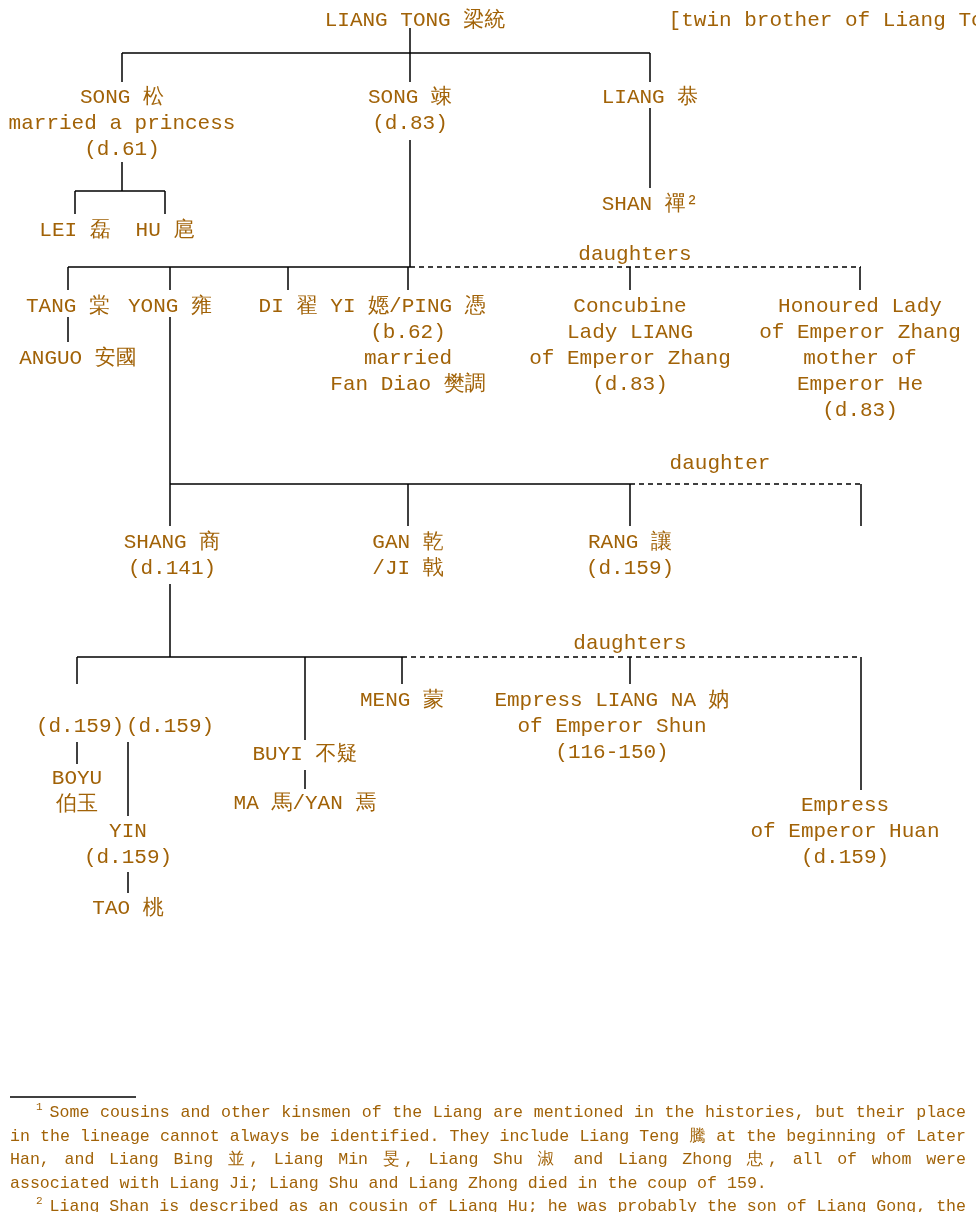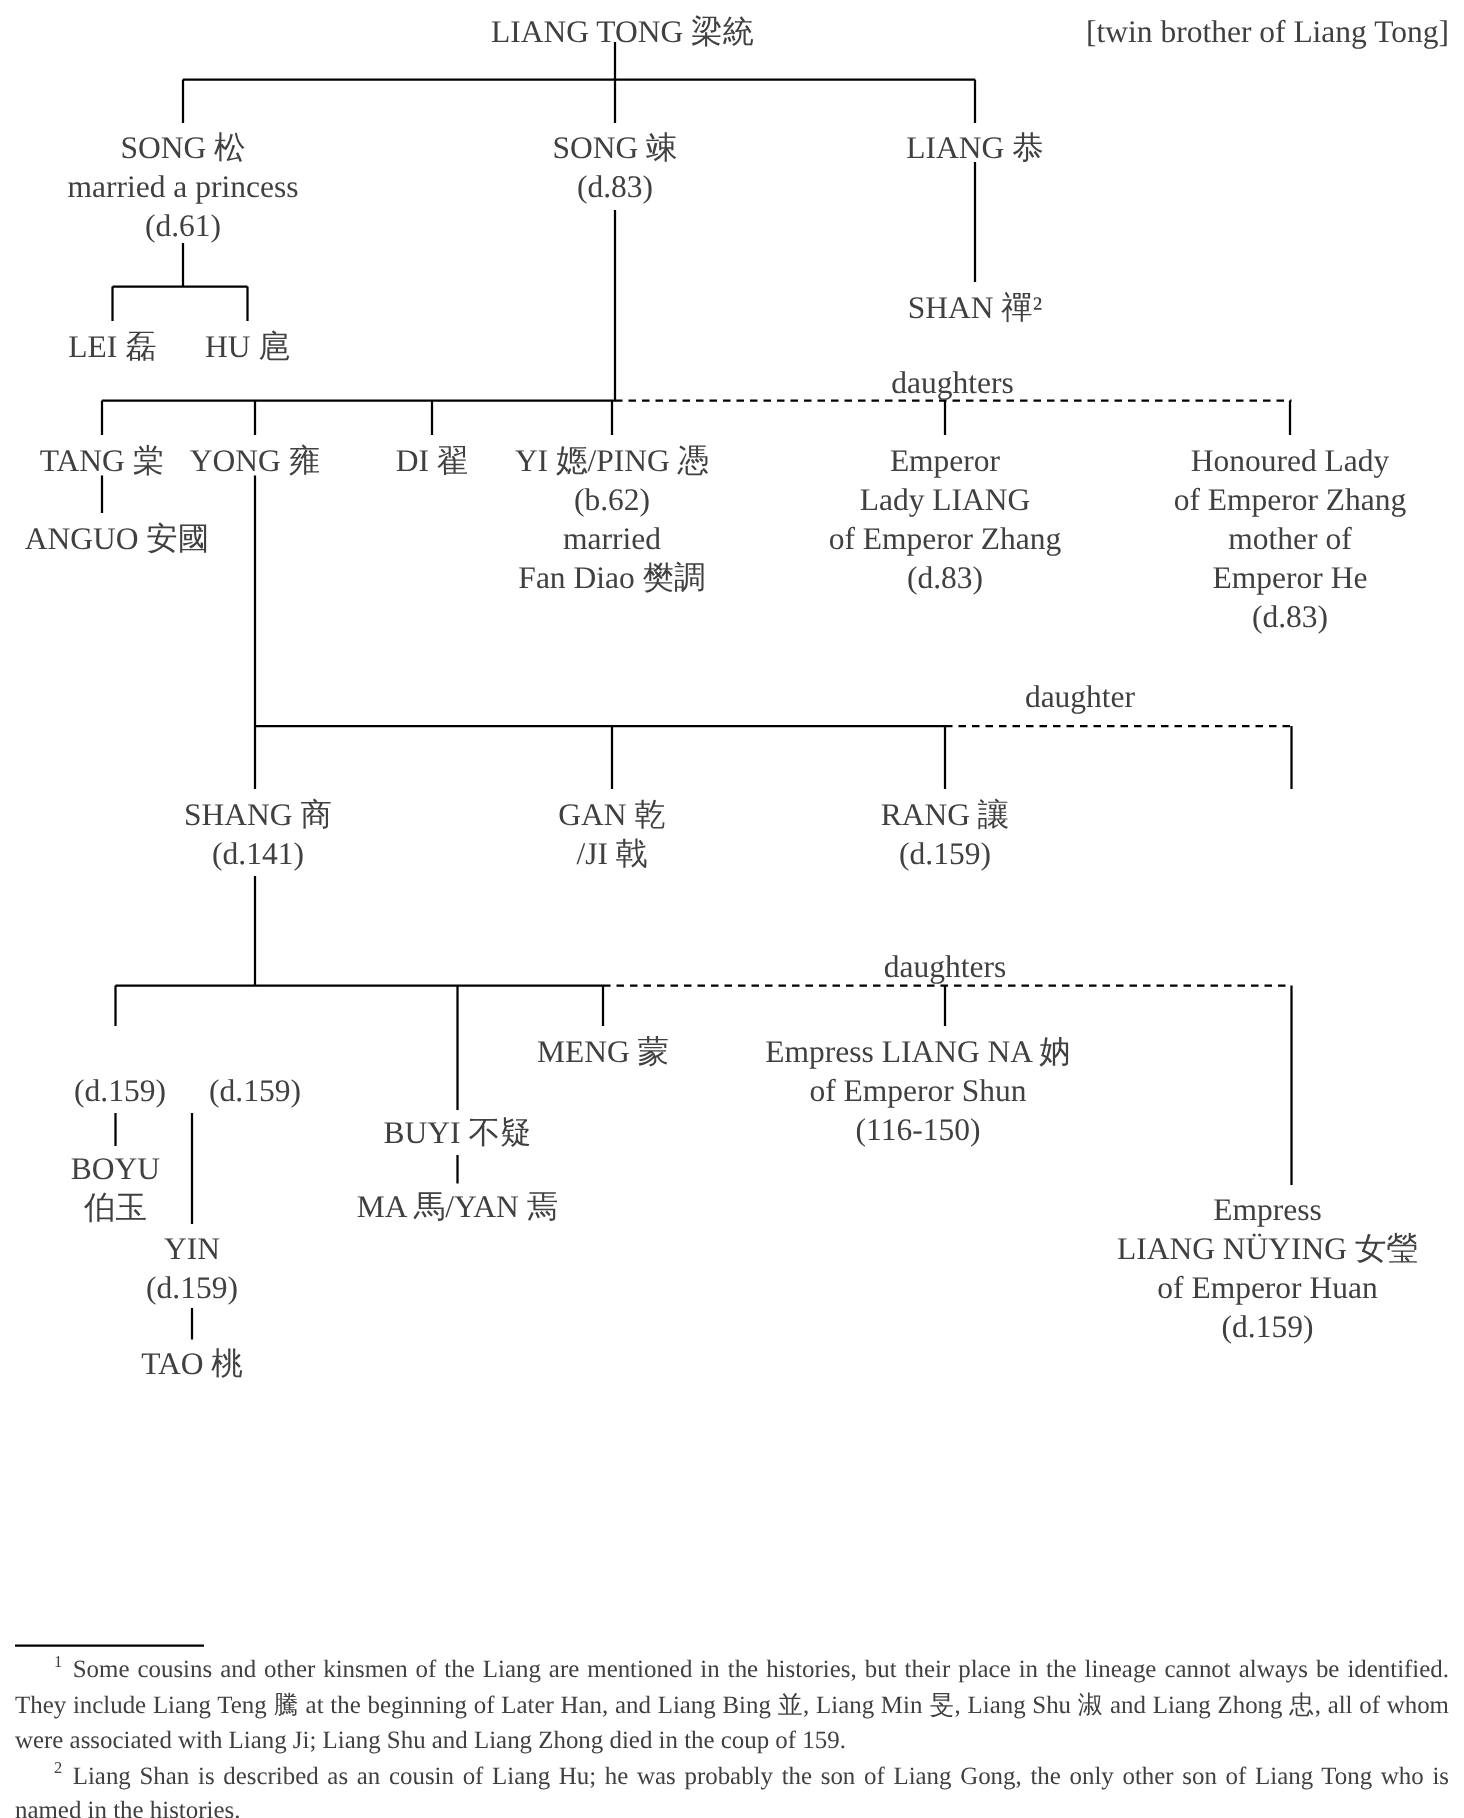--- a/index.html
+++ b/index.html
@@ -1,21 +1,21 @@
 <!DOCTYPE html>
 <html><head>
 <meta charset="utf-8">
 <style>
   html,body{margin:0;padding:0;background:#ffffff;}
   #canvas{
     position:relative;
     width:976px;height:1212px;
     background:#ffffff;
-    font-family:Liberation Serif, serif;
-    color:#404040;
+    font-family:Liberation Mono, monospace;
+    color:#a16207;
     overflow:hidden;
   }
   svg.lines{position:absolute;left:0;top:0;}
   .node{
     position:absolute;
     transform:translateX(-50%);
     text-align:center;
     white-space:nowrap;
     font-size:21px;
     line-height:26px;
@@ -139,21 +139,21 @@
   <div class="node" style="left:288px;top:294px">
     <div>DI 翟</div>
   </div>
   <div class="node" style="left:408px;top:294px">
     <div>YI 嫕/PING 憑</div>
     <div>(b.62)</div>
     <div>married</div>
     <div>Fan Diao 樊調</div>
   </div>
   <div class="node" style="left:630px;top:294px">
-    <div>Emperor</div>
+    <div>Concubine</div>
     <div>Lady LIANG</div>
     <div>of Emperor Zhang</div>
     <div>(d.83)</div>
   </div>
   <div class="node" style="left:860px;top:294px">
     <div>Honoured Lady</div>
     <div>of Emperor Zhang</div>
     <div>mother of</div>
     <div>Emperor He</div>
     <div>(d.83)</div>
@@ -207,21 +207,20 @@
   </div>
   <div class="node" style="left:128px;top:819px">
     <div>YIN</div>
     <div>(d.159)</div>
   </div>
   <div class="node" style="left:128px;top:896px">
     <div>TAO 桃</div>
   </div>
   <div class="node" style="left:845px;top:793px">
     <div>Empress</div>
-    <div>LIANG NÜYING 女瑩</div>
     <div>of Emperor Huan</div>
     <div>(d.159)</div>
   </div>
 
   <div class="footnotes">
     <p class="fn"><sup>1</sup><span>Some cousins and other kinsmen of the Liang are mentioned in the histories, but their place in the lineage cannot always be identified. They include Liang Teng 騰 at the beginning of Later Han, and Liang Bing 並, Liang Min 旻, Liang Shu 淑 and Liang Zhong 忠, all of whom were associated with Liang Ji; Liang Shu and Liang Zhong died in the coup of 159.</span></p>
     <p class="fn"><sup>2</sup><span>Liang Shan is described as an cousin of Liang Hu; he was probably the son of Liang Gong, the only other son of Liang Tong who is named in the histories.</span></p>
   </div>
 
 </div>

